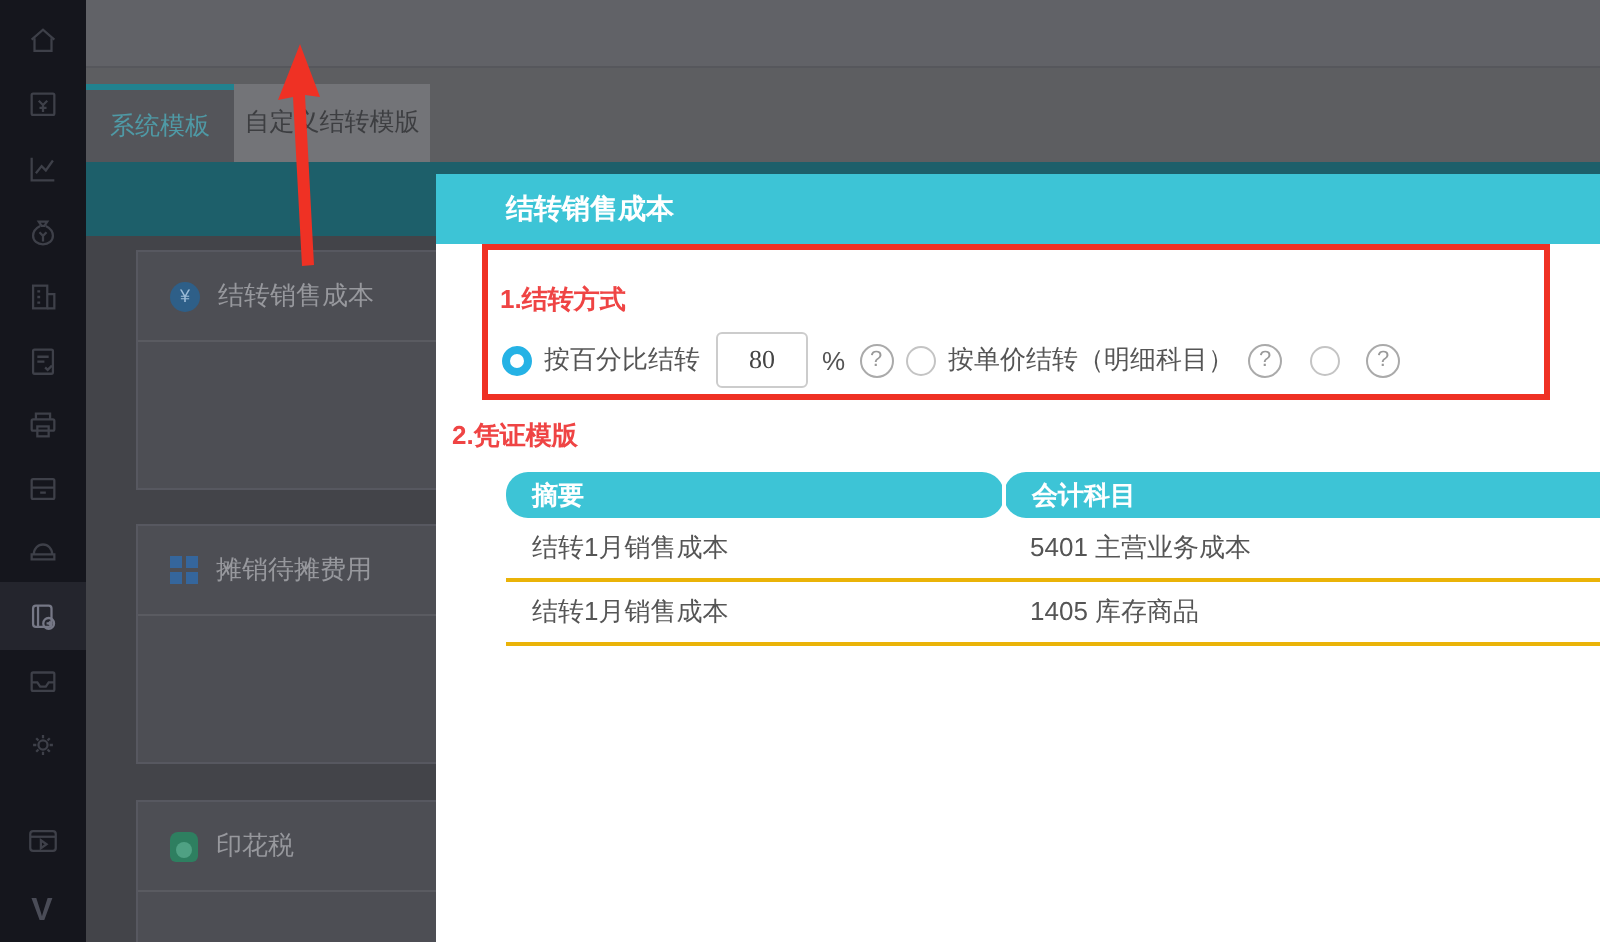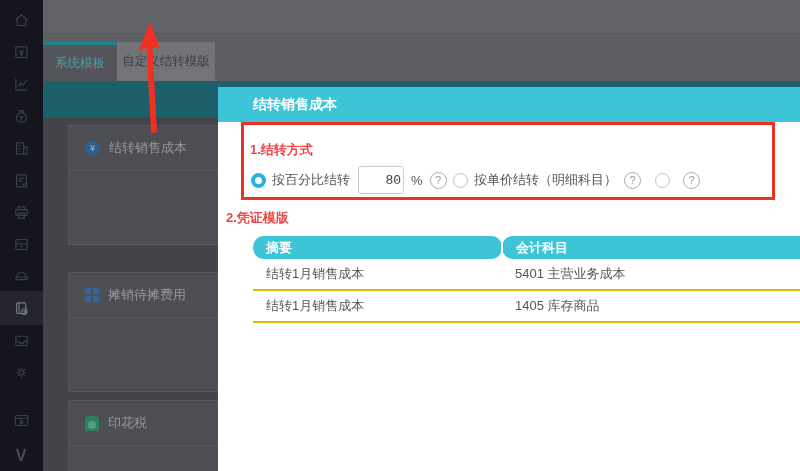--- a/index.html
+++ b/index.html
@@ -56,21 +56,21 @@
   .sec-title{position:absolute;font-size:13px;font-weight:bold;color:#ef4444;}
   .sec1-title{left:32px;top:54px;}
   .sec2-title{left:8px;top:122px;}
   .opt{position:absolute;top:79px;height:28px;display:flex;align-items:center;font-size:13px;color:#555;}
   .opt1{left:33px;}  .opt2{left:235px;text-align:right;}  .opt3{left:437px;}
   .radio{width:15px;height:15px;border-radius:50%;background:#fff;box-sizing:border-box;
          margin-right:6px;flex:none;cursor:pointer;}
   .radio-on{border:4.5px solid #25b2e5;}
   .radio-off{border:1px solid #c4c4c4;}
   .pct-input{width:40px;height:24px;margin-left:8px;border:1px solid #ccc;border-radius:3px;
-             text-align:right;font-size:13px;color:#444;font-family:Liberation Mono, monospace;}
+             text-align:center;font-size:13px;color:#444;font-family:Liberation Serif, serif;}
   .unit{margin-left:7px;color:#555;}
   .help{width:15px;height:15px;border:1px solid #aaa;border-radius:50%;color:#999;font-size:11px;
         display:flex;align-items:center;justify-content:center;margin-left:7px;flex:none;cursor:pointer;}
   .vtable{position:absolute;left:35px;top:149px;width:620px;border-collapse:collapse;
           table-layout:fixed;font-size:13px;}
   .vtable th{background:#3dc4d6;color:#fff;text-align:left;font-weight:bold;height:23px;
              padding:0 0 0 13px;border-radius:11px;}
   .vtable th.c1{width:235px;border-right:2px solid #fff;}
   .vtable td{height:30px;padding:0 0 0 13px;color:#555;border-bottom:2px solid #eab308;background:#fff;}
 
@@ -182,21 +182,21 @@
   </div>
 
   <div class="tealbar"></div>
 
   <div class="card" style="top:125px;height:120px">
     <div class="card-head">
       <span class="icon-moneybag-card">¥</span>
       <span>结转销售成本</span>
     </div>
   </div>
-  <div class="card" style="top:272px;height:120px">
+  <div class="card" style="top:262px;height:120px">
     <div class="card-head">
       <span class="icon-grid-card"></span>
       <span>摊销待摊费用</span>
     </div>
   </div>
   <div class="card" style="top:400px;height:80px">
     <div class="card-head">
       <span class="icon-stamp-card"></span>
       <span>印花税</span>
     </div>

